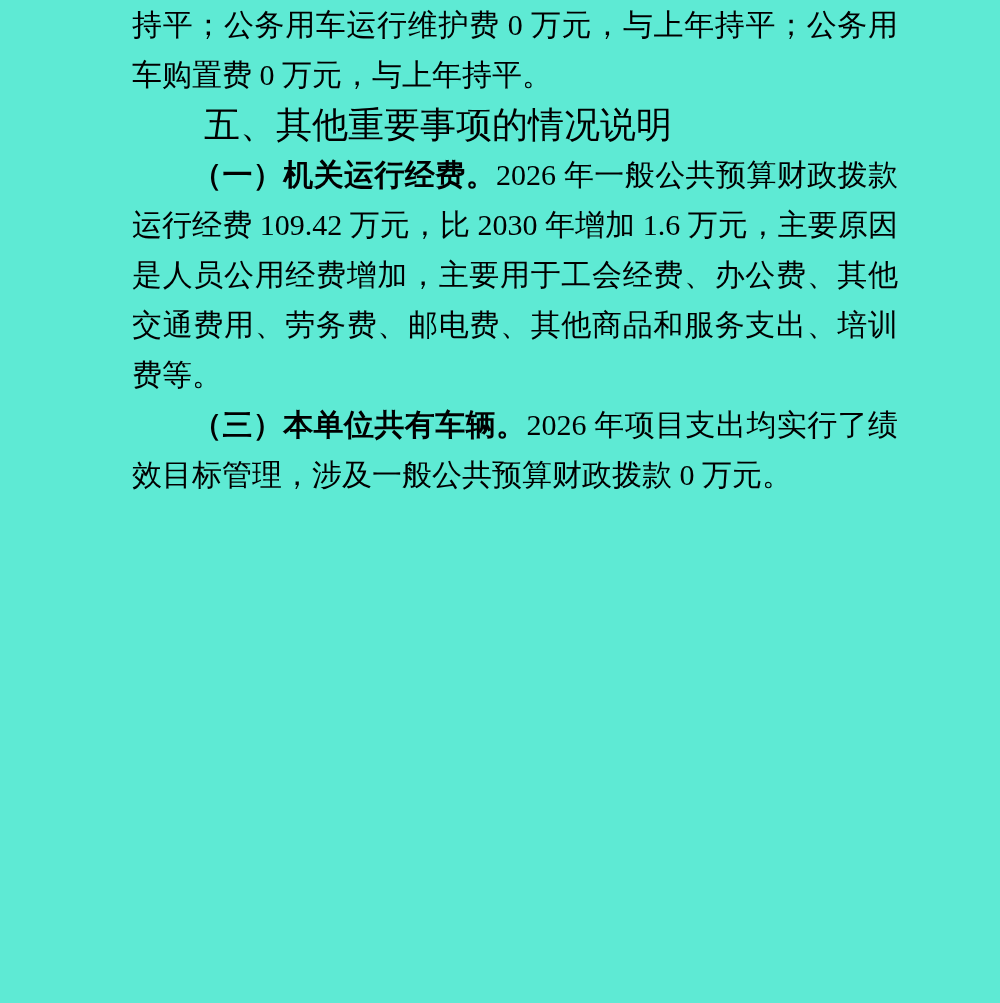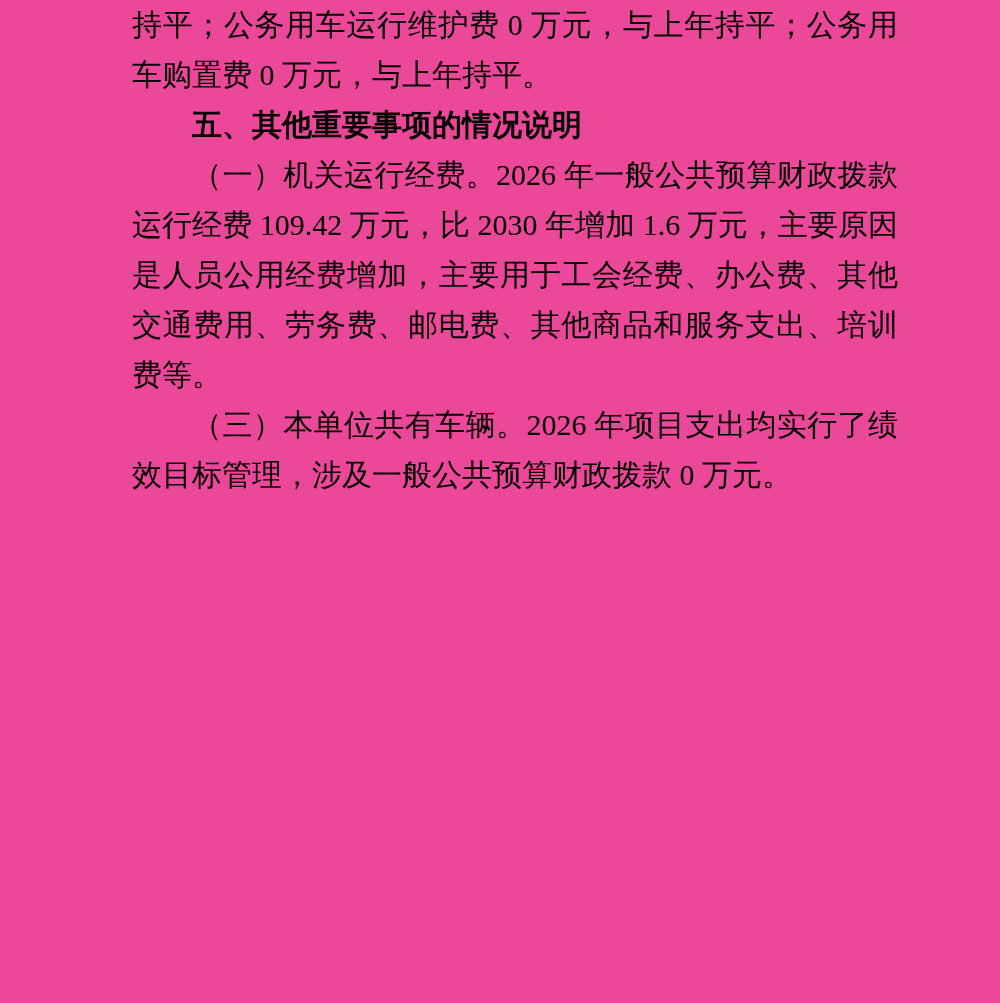--- a/index.html
+++ b/index.html
@@ -4,21 +4,21 @@
 <style>
   html, body {
     margin: 0;
     padding: 0;
     background: #ffffff;
   }
   .page {
     position: relative;
     width: 1000px;
     height: 1003px;
-    background: #ec4899;
+    background: #5eead4;
     box-sizing: border-box;
     padding: 0 102px 9px 132px;
     overflow: hidden;
     color: #000000;
     font-family: "Liberation Serif", "DejaVu Serif", serif;
     font-size: 30px;
     line-height: 50px;
   }
   .page p, .page h2 {
     margin: 0;
@@ -26,28 +26,28 @@
     text-align: justify;
     text-align-last: left;
     word-break: break-all;
     line-break: anywhere;
   }
   .para-indent {
     text-indent: 2em;
   }
   .heading {
     font-family: "Liberation Sans", "DejaVu Sans", sans-serif;
-    font-weight: 700;
-    font-size: 30px;
+    font-weight: 400;
+    font-size: 36px;
     line-height: 50px;
     text-indent: 2em;
     text-align: left;
   }
   .lead {
-    font-weight: 400;
+    font-weight: 700;
   }
 </style>
 </head>
 <body>
 
 <div class="page">
 
   <p class="para-continuation"><span>持平；公务用车运行维护费 0 万元，与上年持平；公务用车购置费 0 万元，与上年持平。</span></p>
 
   <h2 class="heading">五、其他重要事项的情况说明</h2>

